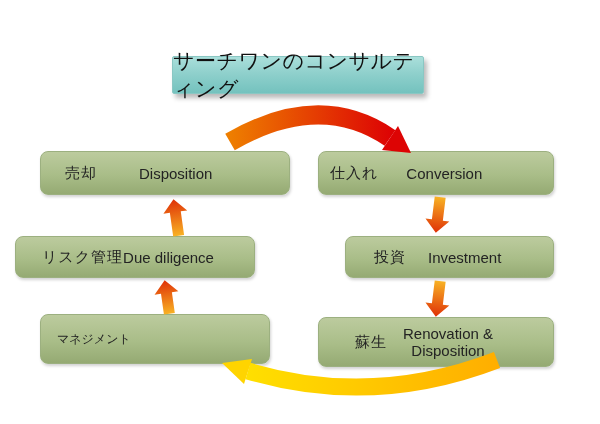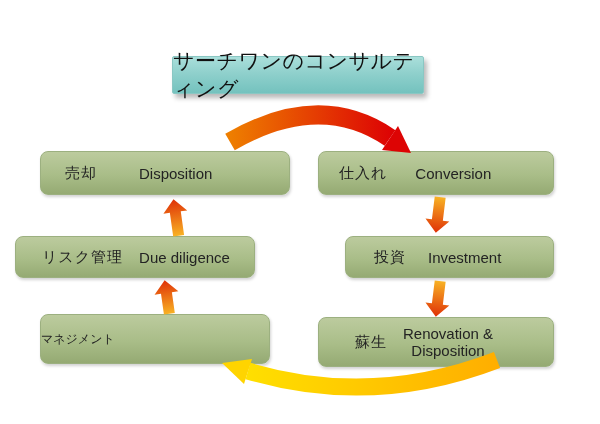--- a/index.html
+++ b/index.html
@@ -19,26 +19,26 @@
     position:absolute;display:flex;align-items:center;box-sizing:border-box;
     background:linear-gradient(180deg,#bccb9e 0%,#a9bd88 55%,#95aa73 100%);
     border:1px solid #9cb080;border-radius:8px;
     box-shadow:1px 2px 3px rgba(0,0,0,0.18);
     color:#232323;z-index:1;
   }
   .jp{font-size:15px;letter-spacing:1px;white-space:nowrap;}
   .en{font-size:15px;white-space:nowrap;}
   .en .line{display:block;text-align:center;line-height:1.15;}
   .n-disposition{left:40px;top:151px;width:250px;height:44px;padding-left:24px;gap:42px;}
-  .n-acquisition{left:318px;top:151px;width:236px;height:44px;padding-left:20px;gap:28px;}
+  .n-acquisition{left:318px;top:151px;width:236px;height:44px;padding-left:11px;gap:28px;}
   .n-investment{left:345px;top:236px;width:209px;height:42px;padding-left:28px;gap:22px;}
   .n-renovation{left:318px;top:317px;width:236px;height:50px;padding-left:36px;gap:16px;}
-  .n-management{left:40px;top:314px;width:230px;height:50px;gap:20px;}
+  .n-management{left:40px;top:314px;width:230px;height:50px;padding-left:16px;gap:20px;}
   .n-management .jp{font-size:12px;letter-spacing:0;}
-  .n-duediligence{left:15px;top:236px;width:240px;height:42px;padding-left:26px;gap:16px;text-align:center;}
+  .n-duediligence{left:15px;top:236px;width:240px;height:42px;padding-left:26px;text-align:center;}
   svg.arrows{position:absolute;left:0;top:0;z-index:2;pointer-events:none;}
 </style>
 </head>
 <body>
 
 <div class="stage">
 
   <div class="title-box">
     <span>サーチワンのコンサルティング</span>
   </div>

